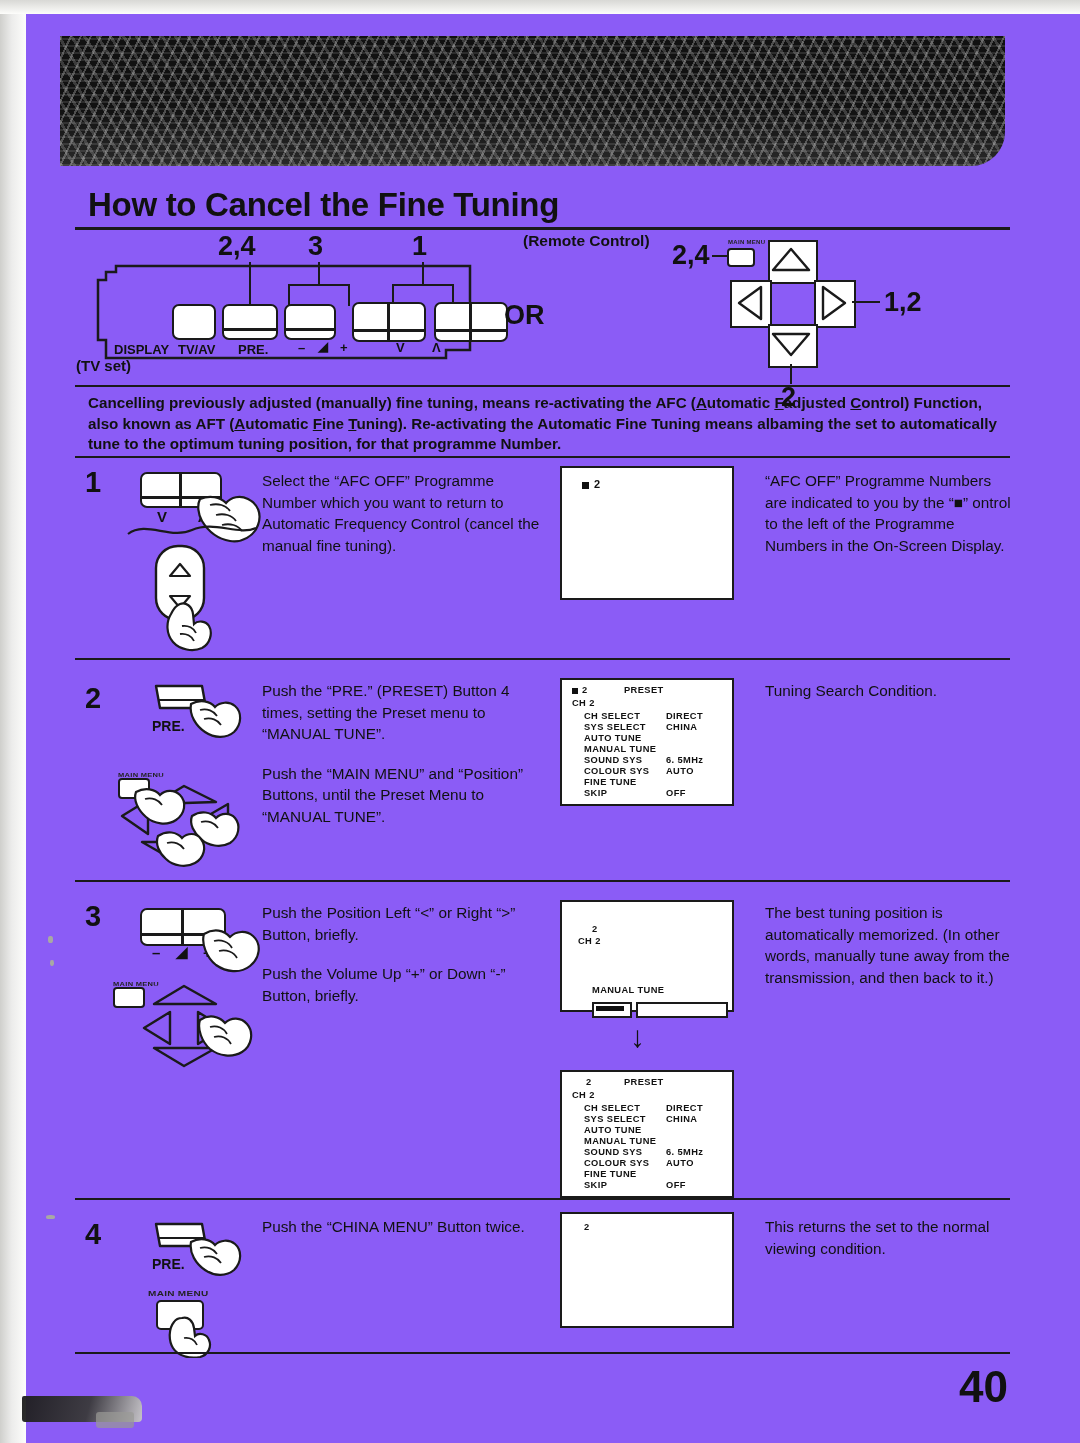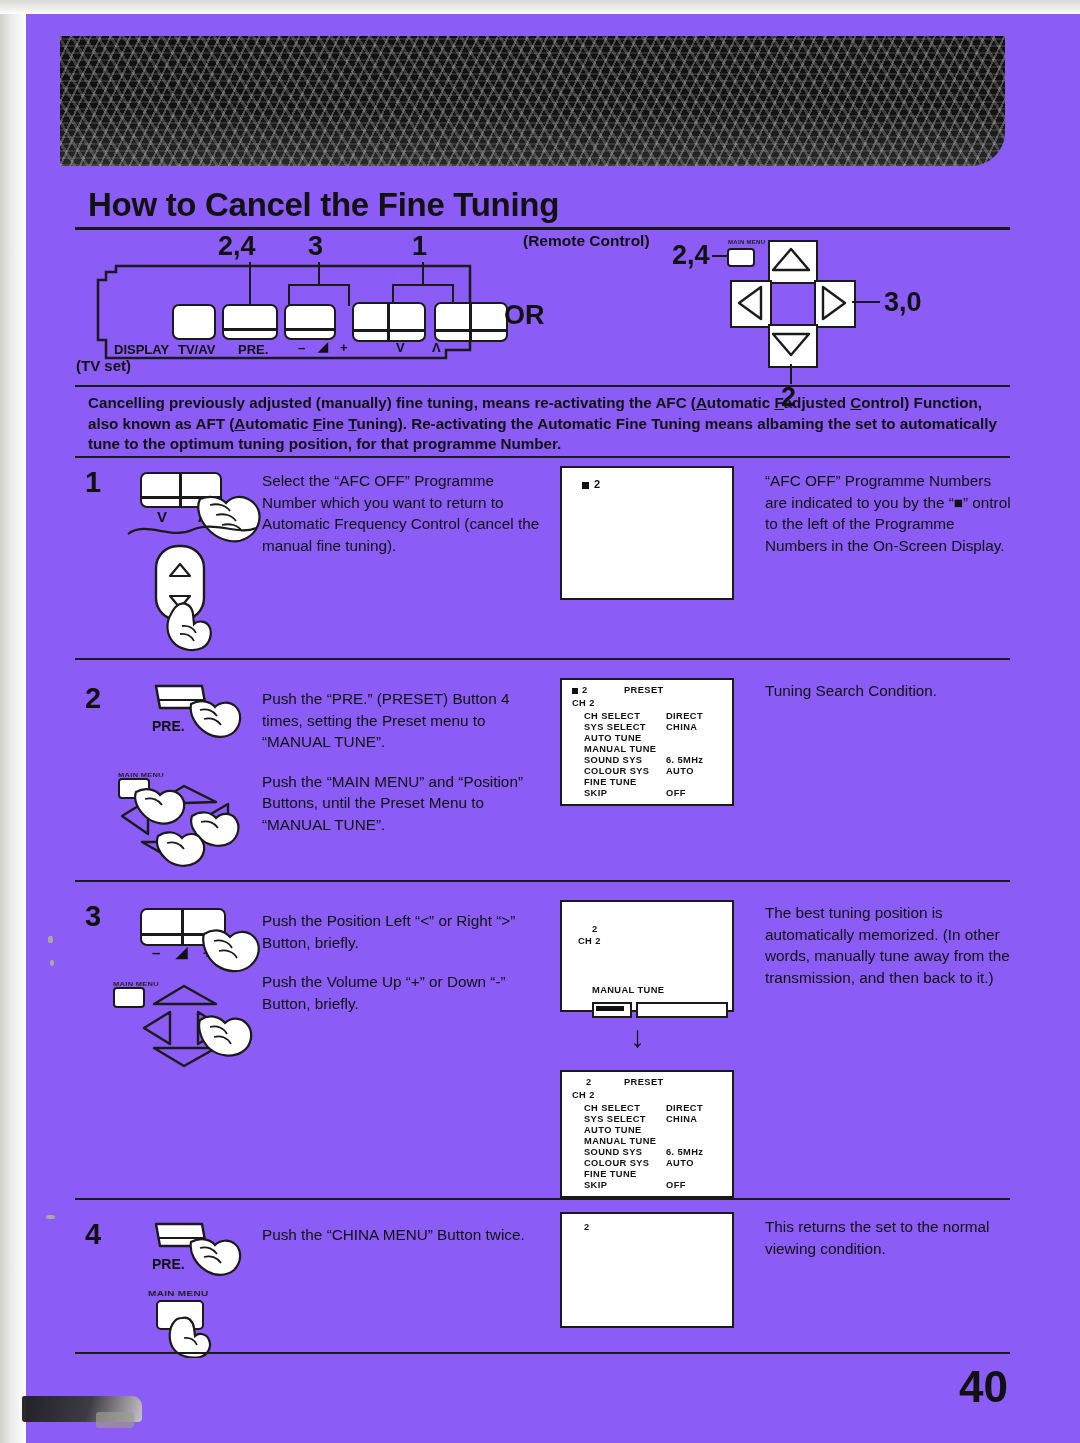--- a/index.html
+++ b/index.html
@@ -154,21 +154,21 @@
     font-weight: bold;
     color: #111;
   }
   .col-text {
     position: absolute;
     width: 290px;
     font-size: 15.3px;
     line-height: 21.5px;
     color: #111;
   }
-  .col-text p { margin: 8px 0 18px 0; }
+  .col-text p { margin: 0 0 18px 0; }
   .col-text p:last-child { margin-bottom: 0; }
 
   
   .osd {
     position: absolute;
     border: 2px solid #1a1a1a;
     background: #fff;
     font-family: "Liberation Sans", sans-serif;
   }
   .osd-line {
@@ -313,21 +313,21 @@
   <svg class="art" style="left:818px;top:284px;" width="32" height="38" viewBox="0 0 32 38">
     <path d="M27 19 L5 3 L5 35 Z" fill="none" stroke="#1a1a1a" stroke-width="2.4" stroke-linejoin="round"></path>
   </svg>
 
   <div class="dpad-box" style="left:768px;top:324px;width:46px;height:40px;"></div>
   <svg class="art" style="left:770px;top:328px;" width="42" height="32" viewBox="0 0 42 32">
     <path d="M21 27 L39 6 L3 6 Z" fill="none" stroke="#1a1a1a" stroke-width="2.4" stroke-linejoin="round"></path>
   </svg>
 
   <div class="leader" style="left:852px;top:301px;width:28px;height:2px;"></div>
-  <div class="callout" style="left:884px;top:287px;">3,0</div>
+  <div class="callout" style="left:884px;top:287px;">1,2</div>
   <div class="leader" style="left:790px;top:364px;width:2px;height:20px;"></div>
   <div class="callout" style="left:781px;top:382px;">2</div>
 
   <div class="rule rule-under-diagram"></div>
 
   <div class="intro">
     <span>Cancelling previously adjusted (manually) fine tuning, means re-activating the AFC (</span><u>A</u><span>utomatic </span><u>F</u><span>adjusted</span>
     <u>C</u><span>ontrol) Function, also known as AFT (</span><u>A</u><span>utomatic </span><u>F</u><span>ine </span><u>T</u><span>uning). Re-activating the Automatic Fine Tuning</span>
     <span>means albaming the set to automatically tune to the optimum tuning position, for that programme Number.</span>
   </div>

